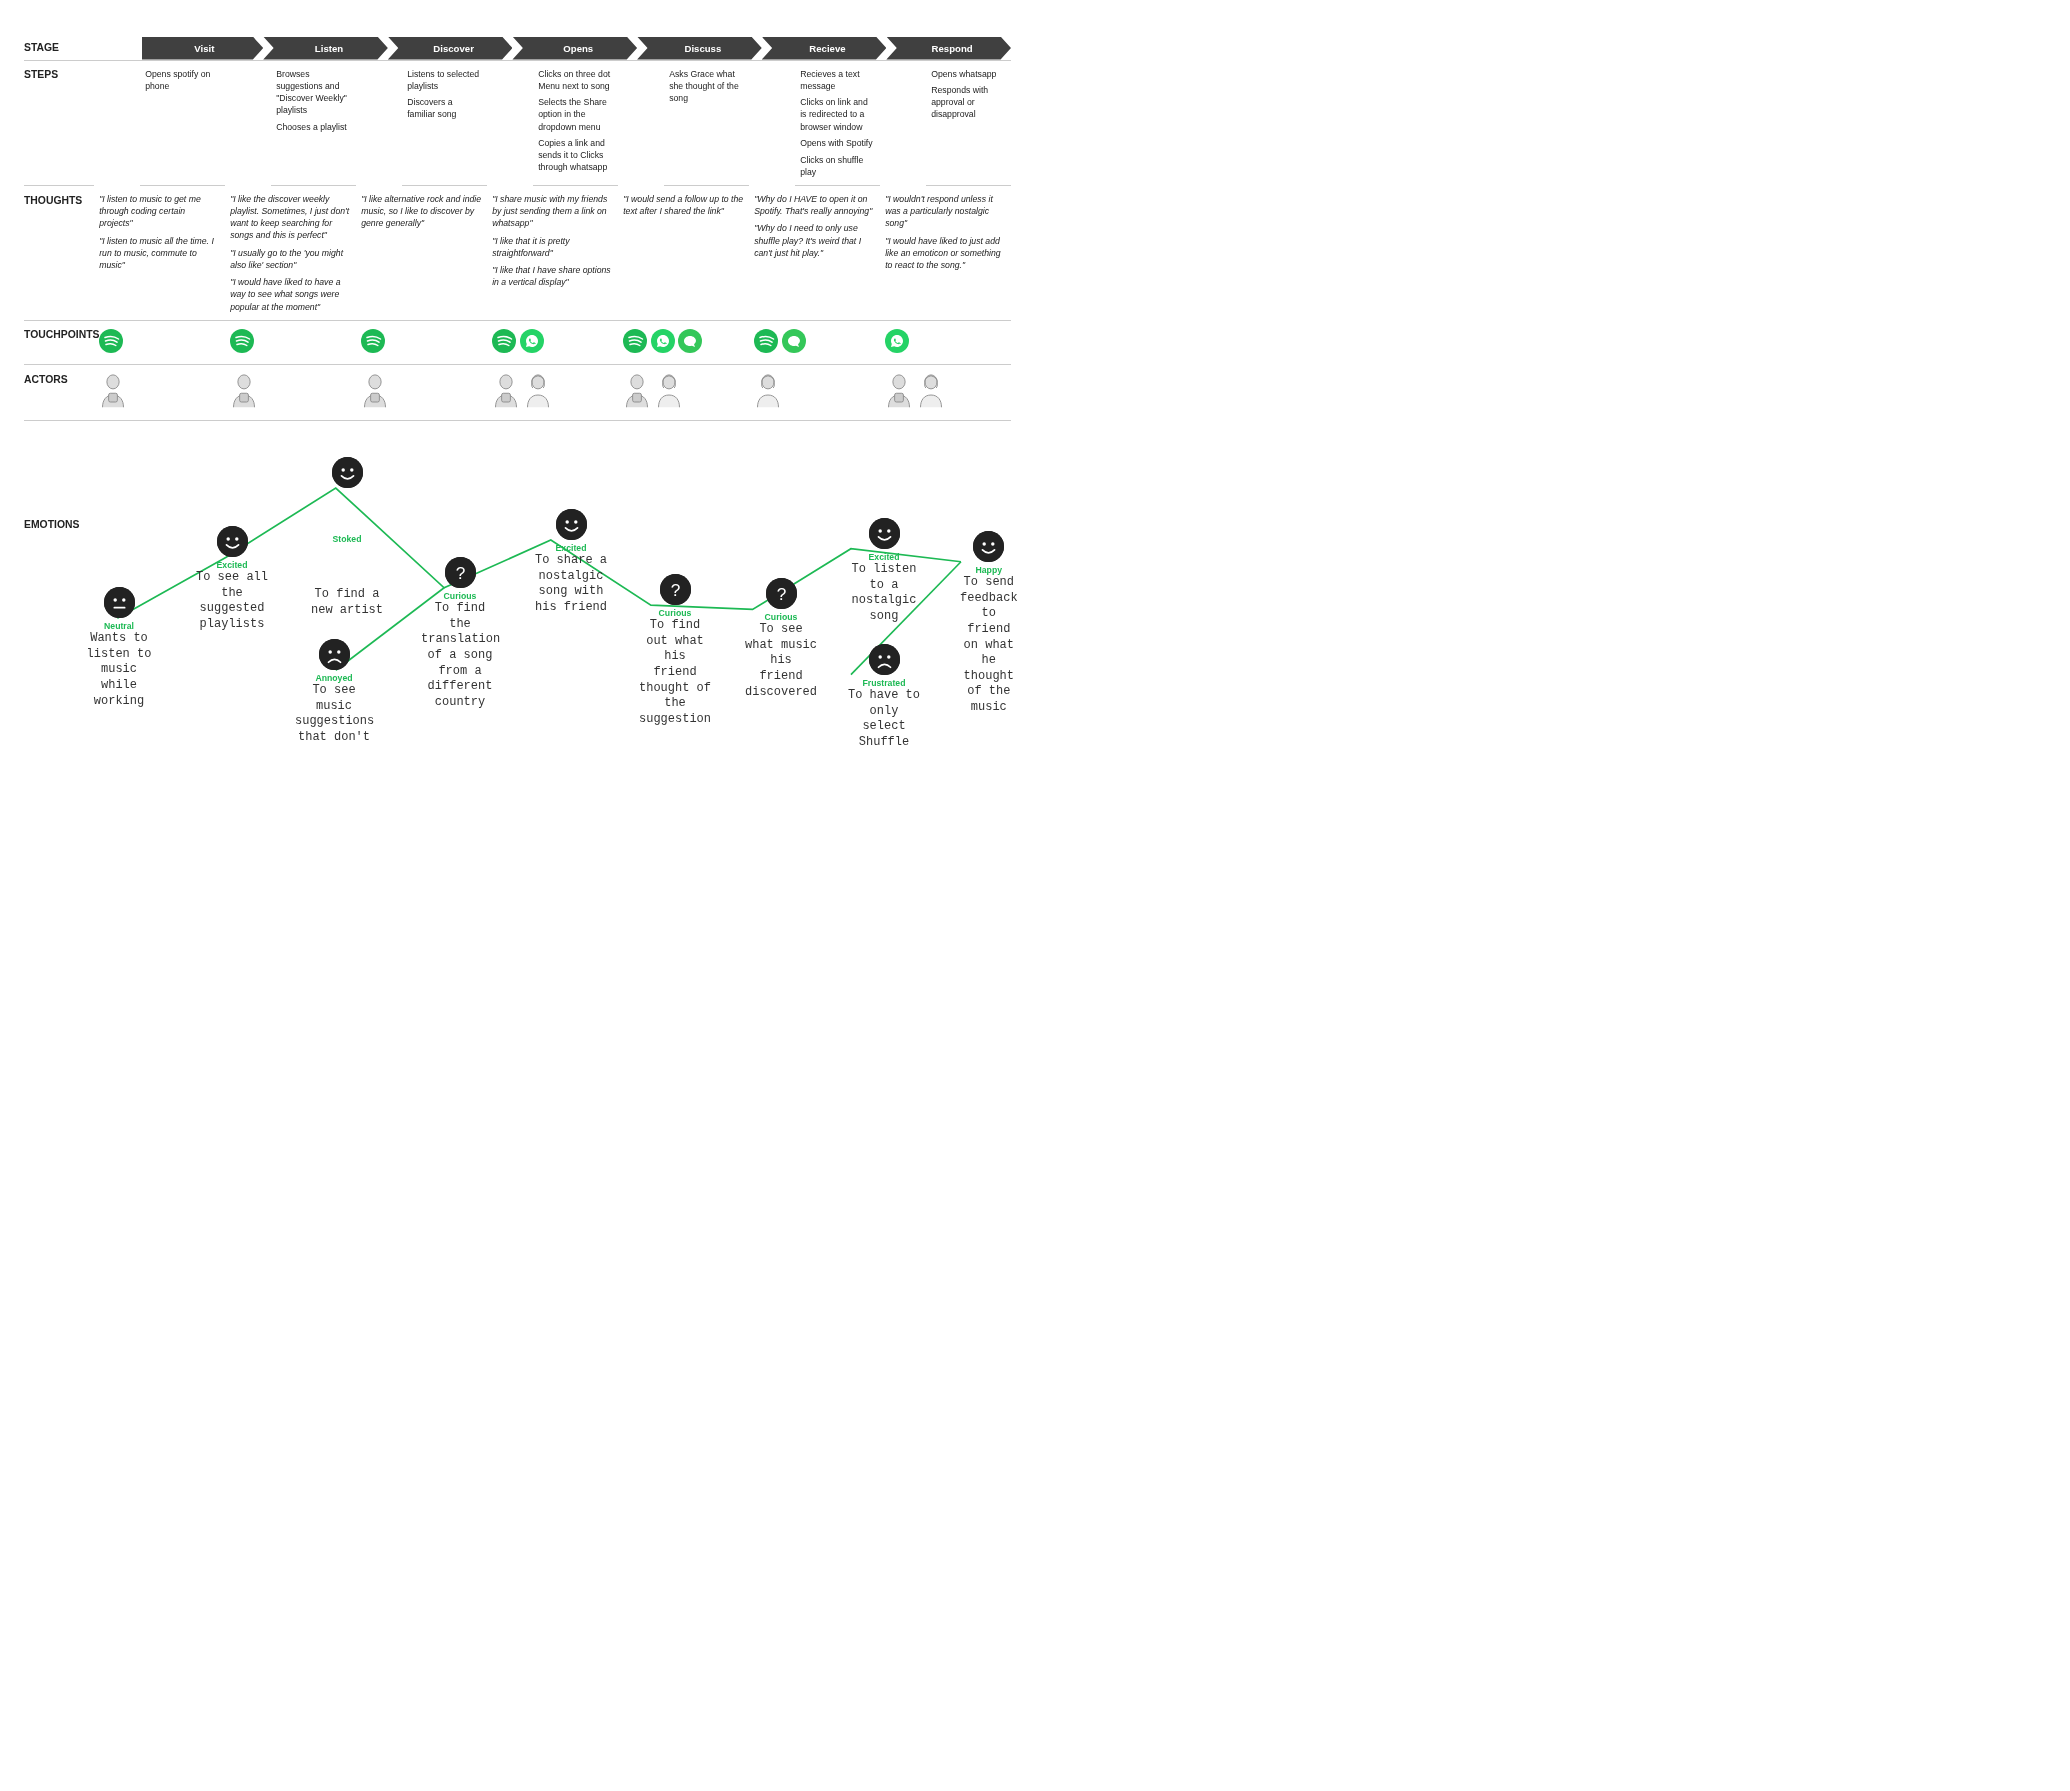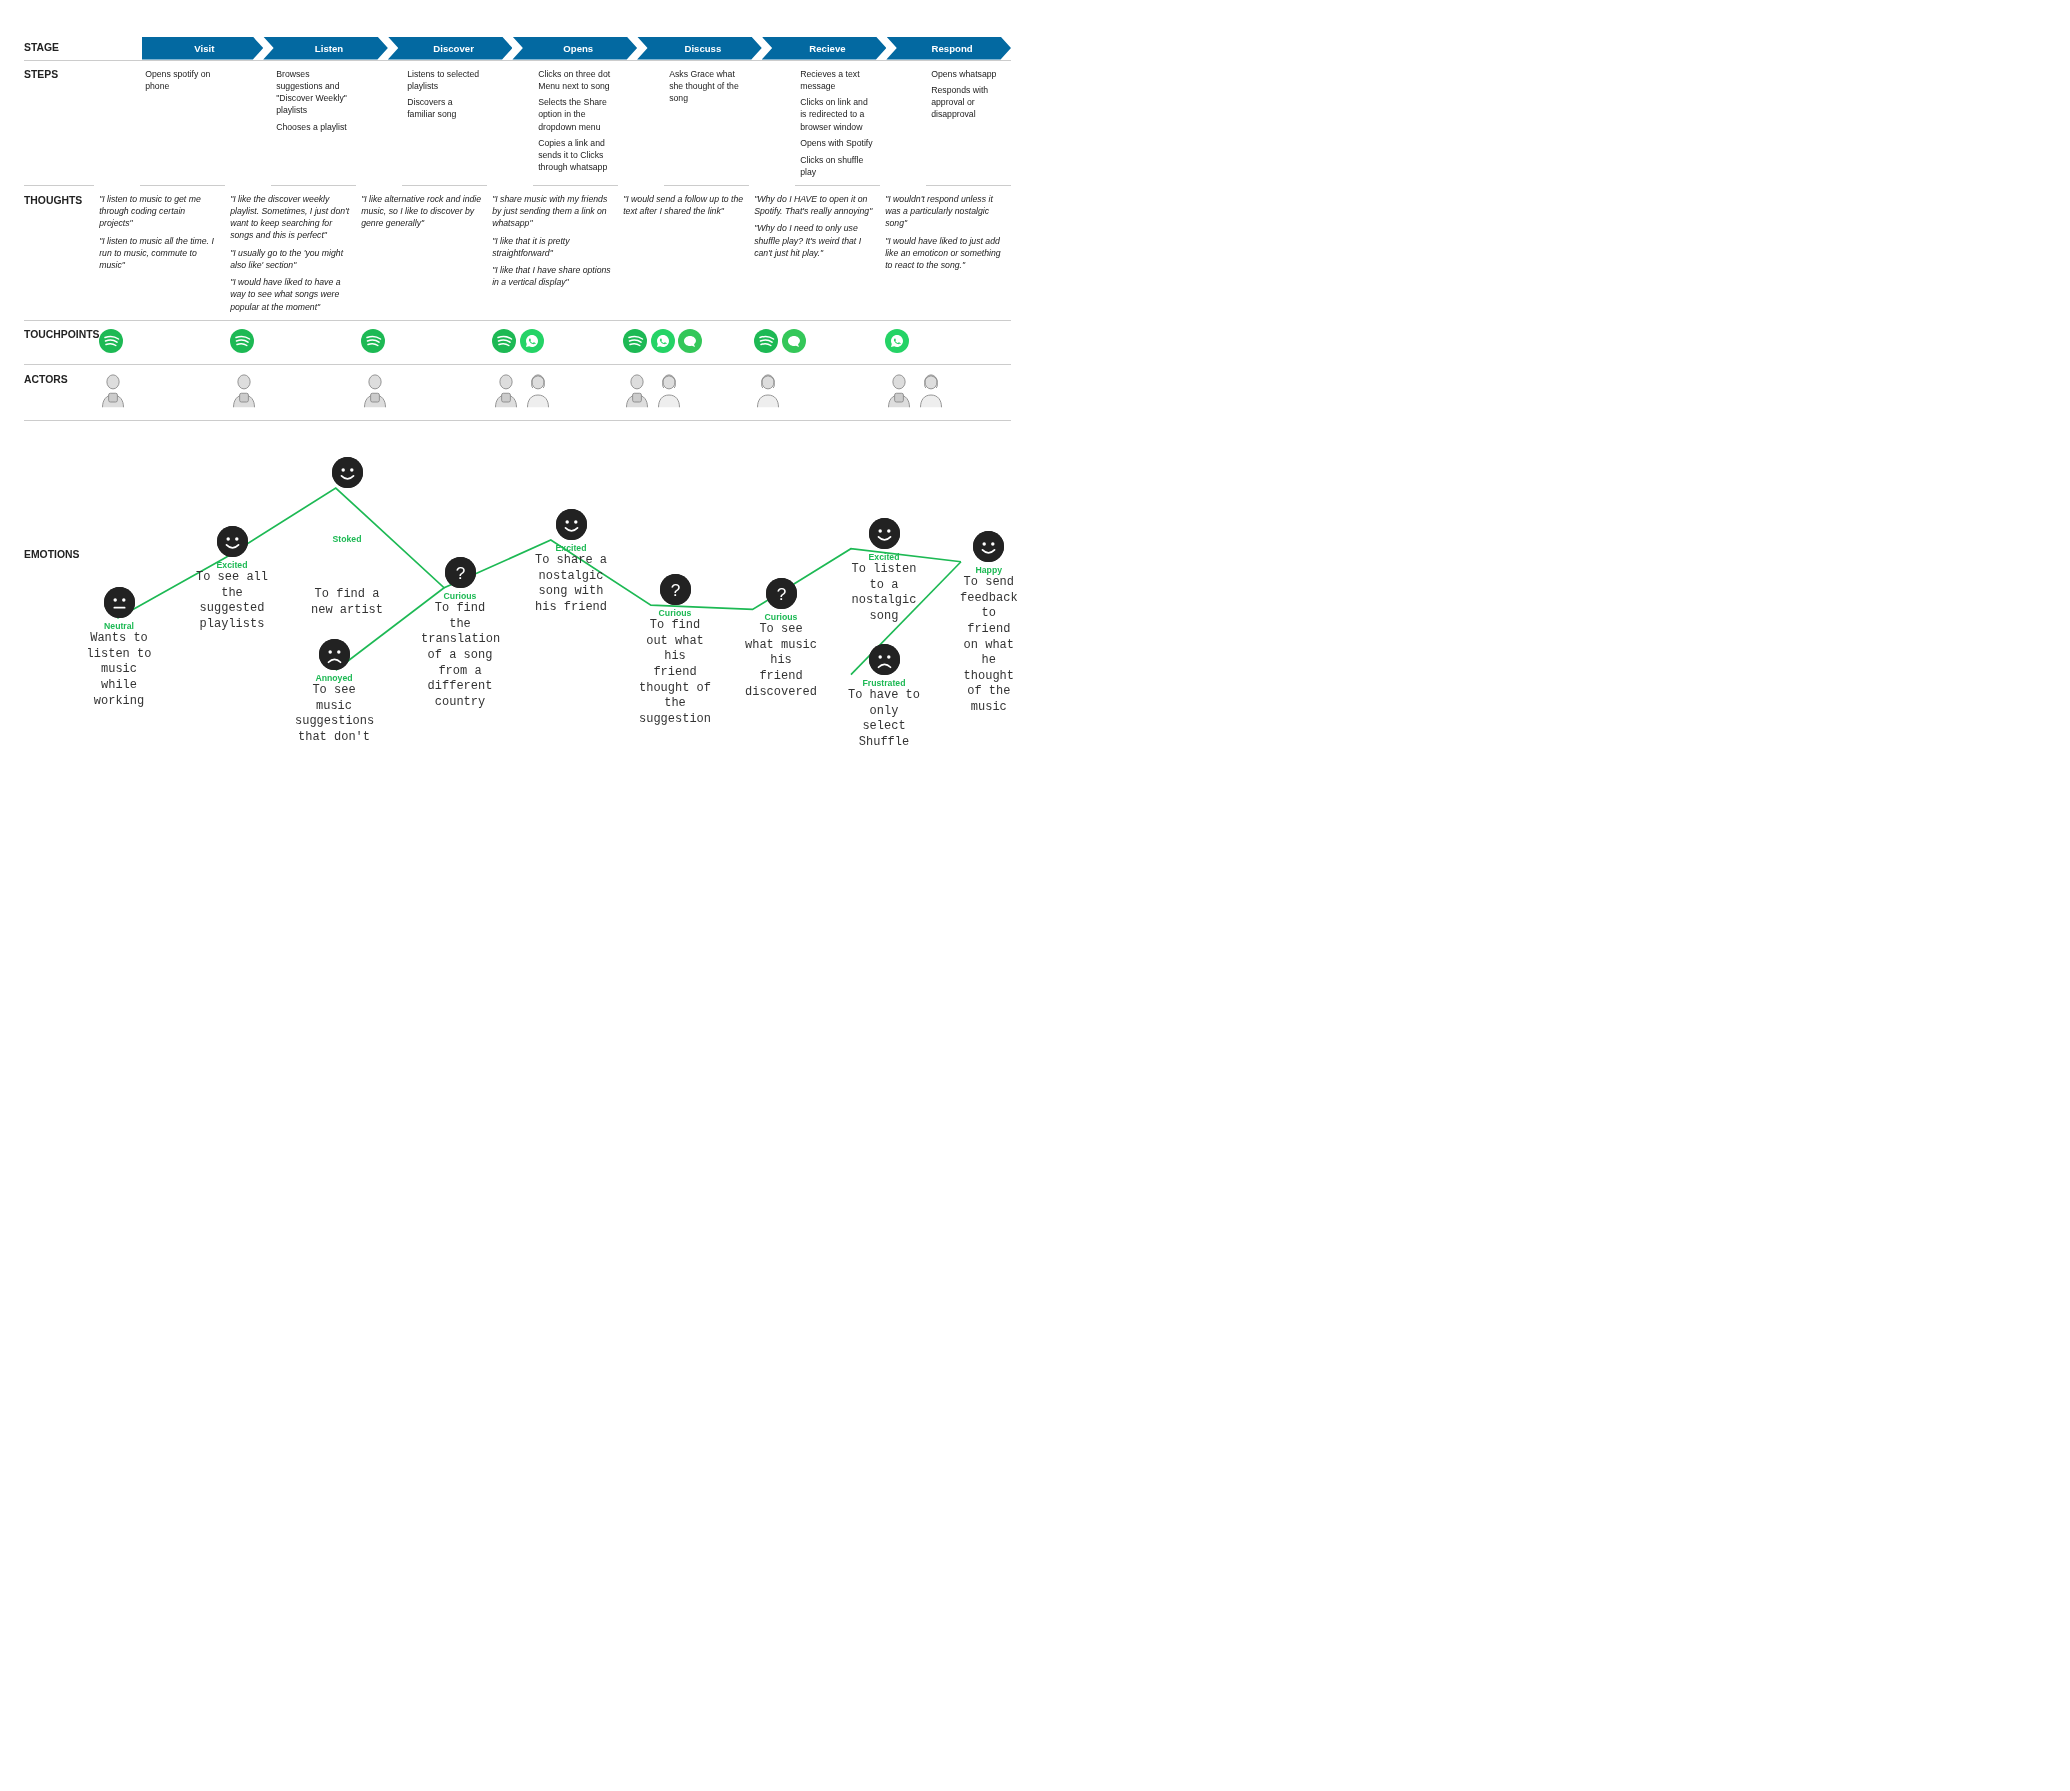--- a/index.html
+++ b/index.html
@@ -37,21 +37,21 @@
       padding-top: 5.2px;
     }
     .stages {
       display: flex;
       flex: 1;
     }
     .stage-arrow {
       display: flex;
       align-items: center;
       justify-content: center;
-      background: #0369a1;
+      background: #404040;
       color: #fff;
       font-weight: bold;
       font-size: 9.6px;
       padding: 6px 3.5px 6px 10.4px;
       position: relative;
       clip-path: polygon(0 0, calc(100% - 10.4px) 0, 100% 50%, calc(100% - 10.4px) 100%, 0 100%, 10.4px 50%);
       min-width: 103px;
       flex: 1;
       text-align: center;
     }
@@ -112,21 +112,21 @@
     
     .emotions-section {
       margin-top: 8.7px;
       position: relative;
     }
     .emotions-label {
       font-weight: bold;
       font-size: 10.4px;
       position: absolute;
       left: 0;
-      top: 120px;
+      top: 90px;
     }
     .emotions-chart {
       margin-left: 70px;
       position: relative;
       height: 295px;
     }
     .emotion-node {
       position: absolute;
       display: flex;
       flex-direction: column;

